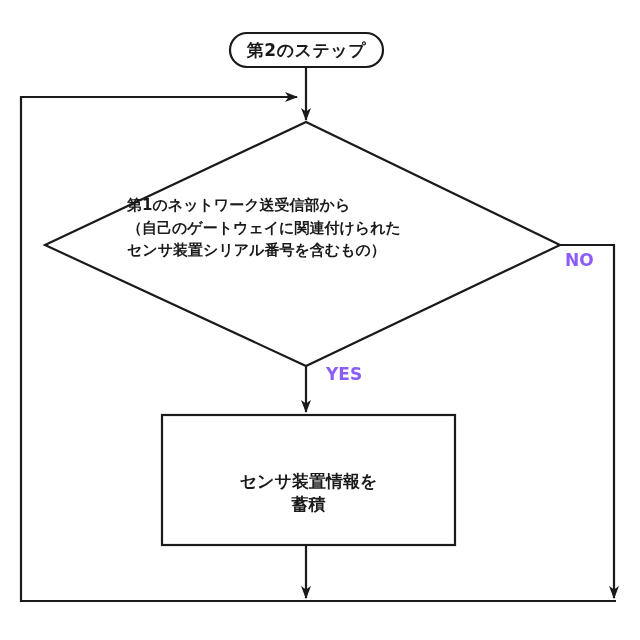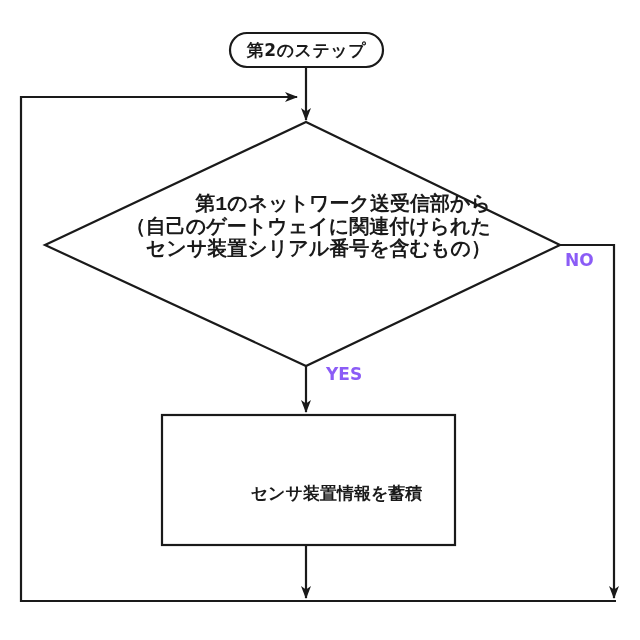--- a/index.html
+++ b/index.html
@@ -28,52 +28,51 @@
   }
   .edge {
     fill: none;
     stroke: #1a1a1a;
     stroke-width: 2.2;
   }
   .label {
     position: absolute;
     font-weight: bold;
     color: #1a1a1a;
-    text-align: right;
+    text-align: left;
   }
   .terminator-label {
     left: 230px;
     top: 33px;
     width: 153px;
     height: 34px;
     display: flex;
     align-items: center;
     justify-content: center;
     font-size: 17px;
     letter-spacing: 0.5px;
   }
   .decision-label {
-    left: 111px;
+    left: 127px;
     top: 194px;
     width: 380px;
-    font-size: 20px;
+    font-size: 15px;
     line-height: 22.5px;
-    font-family: Liberation Mono, monospace;
   }
   .process-label {
     left: 162px;
     top: 415px;
     width: 293px;
     height: 156px;
     display: flex;
+    flex-direction: column;
     align-items: center;
     justify-content: center;
     font-size: 17px;
     line-height: 23px;
-    padding-left: 28px;
   }
   .edge-label {
     position: absolute;
     font-weight: bold;
     font-size: 17px;
     color: #8b5cf6;
   }
   .yes-label {
     left: 319px;
     top: 364px;

